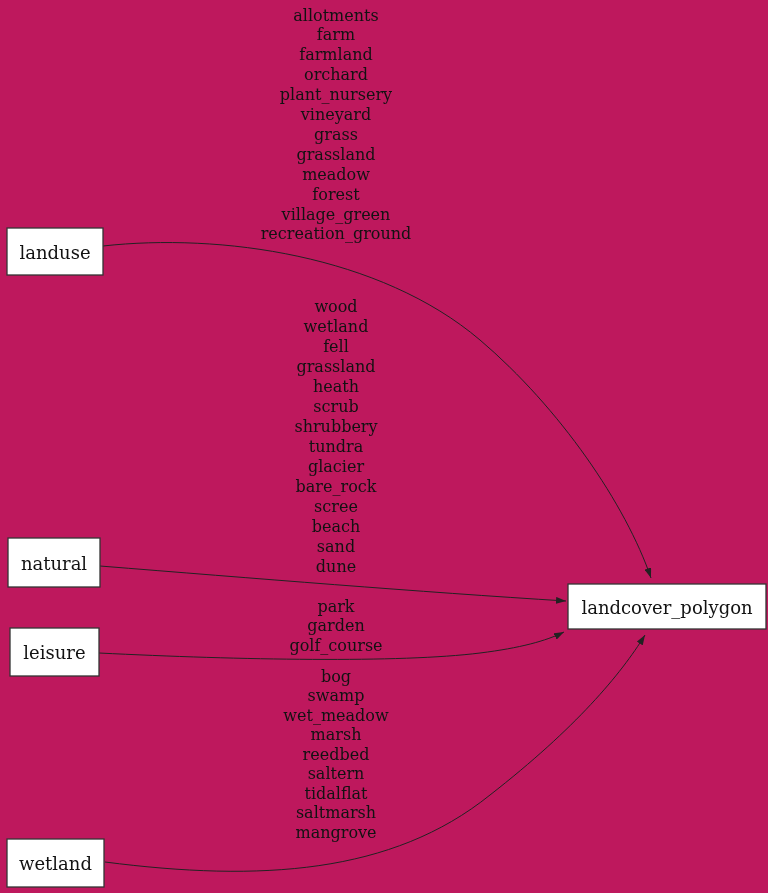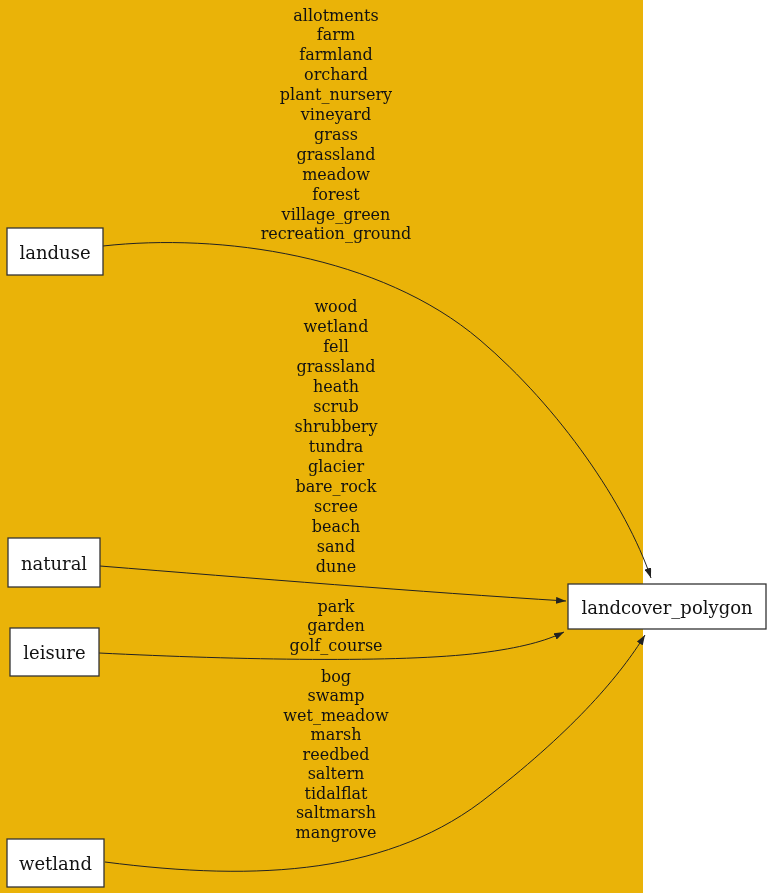--- a/index.html
+++ b/index.html
@@ -1,24 +1,24 @@
 <!DOCTYPE html>
 <html><head>
 <meta charset="utf-8">
 <style>
   html, body {
     margin: 0;
     padding: 0;
     background: #ffffff;
   }
   .canvas-wrap {
-    width: 643px;
+    width: 768px;
     height: 893px;
     position: relative;
-    background: #eab308;
+    background: #be185d;
     font-family: "DejaVu Serif", "Liberation Serif", serif;
   }
   svg { display: block; }
   .node-rect {
     fill: #ffffff;
     stroke: #343434;
     stroke-width: 1.3;
   }
   .edge-path {
     fill: none;

